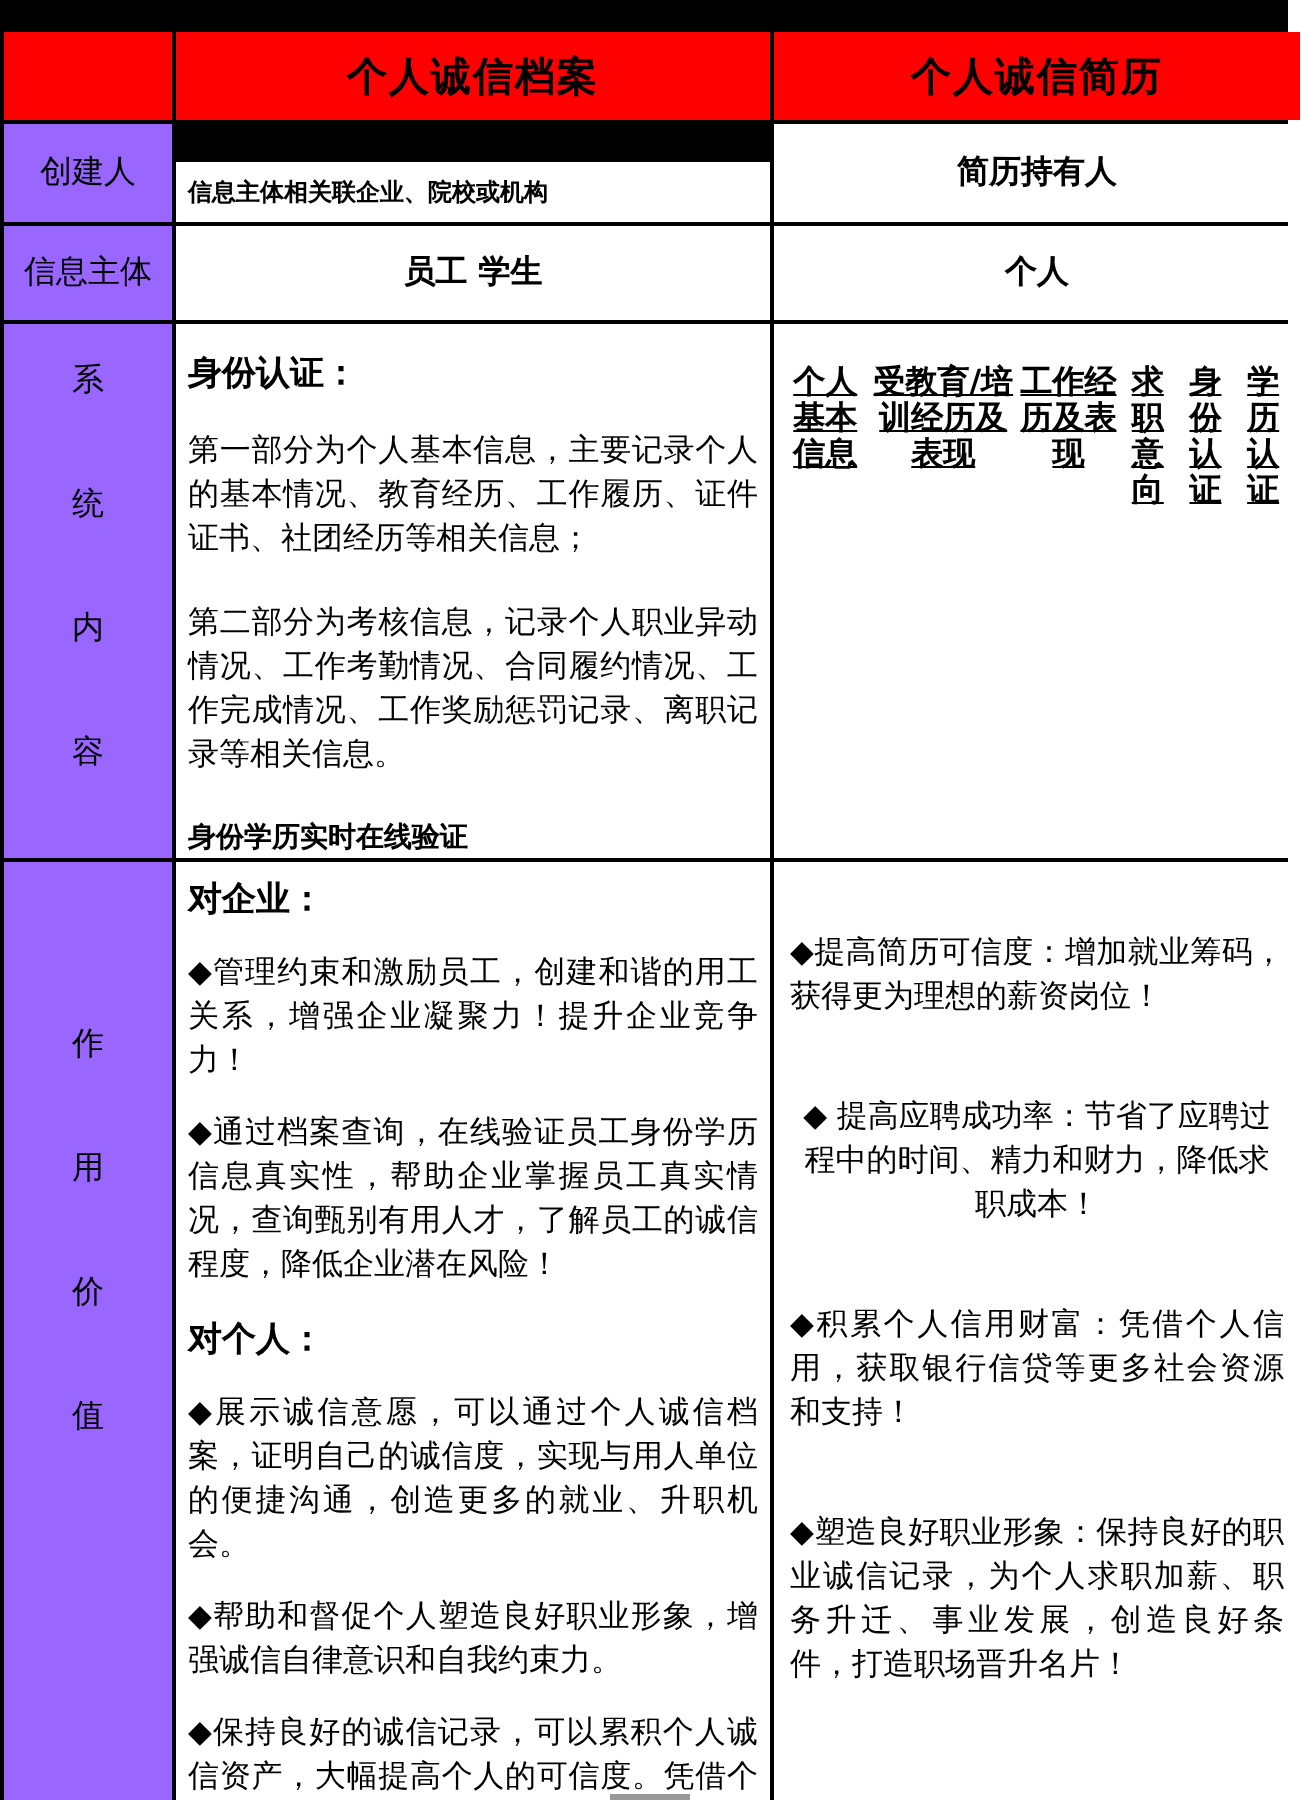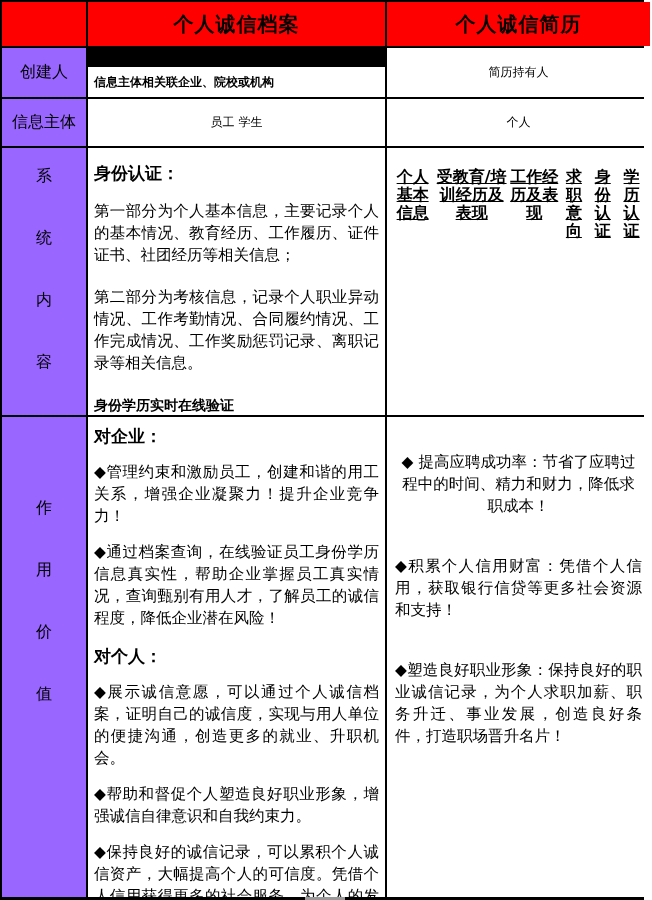--- a/index.html
+++ b/index.html
@@ -17,36 +17,36 @@
     color:var(--text);background:#fff;
   }
   .comparison-table{
     position:absolute;left:0;top:0;width:644px;height:900px;
     box-sizing:border-box;
     background:var(--border);
     display:grid;
     grid-template-columns:84px 297px 263px;
     grid-template-rows:44px 49px 47px 267px 480px;
     gap:2px;
-    padding:2px 2px 3px 2px;
+    padding:16px 2px 3px 2px;
   }
   .cell{background:var(--cell-bg);overflow:hidden;box-sizing:border-box;}
   .hdr{background:var(--header-bg);display:flex;align-items:center;justify-content:center;}
   .hdr-title{font-size:20px;font-weight:bold;letter-spacing:1px;}
   .label-cell{
     background:var(--label-bg);
     display:flex;align-items:center;justify-content:center;
     font-size:16px;font-weight:normal;
   }
   .vlabel{flex-direction:column;justify-content:flex-start;}
   .vlabel-content{padding-top:20px;gap:46px;}
   .vlabel-value{padding-top:83px;gap:46px;}
   .vchar{display:block;line-height:16px;}
   .center-cell{display:flex;align-items:center;justify-content:center;
-    font-size:12px;font-weight:normal;text-align:right;}
+    font-size:16px;font-weight:bold;text-align:right;}
   .left-cell{display:flex;align-items:center;justify-content:flex-start;
     font-size:12px;font-weight:bold;padding-left:6px;margin-top:19px;}
   .content-cell{
     padding:14px 6px 0 6px;font-size:15.5px;line-height:22px;
     text-align:justify;word-break:break-all;
   }
   .content-cell p{margin:0;}
   .sec-heading{font-size:17px;font-weight:bold;line-height:22px;margin:0;}
   .arc-para1{margin-top:16px !important;}
   .arc-para2{margin-top:20px !important;}
@@ -120,20 +120,21 @@
   <div class="cell content-cell value-archive">
     <p class="sec-heading">对企业：</p>
     <p class="bullet">◆管理约束和激励员工，创建和谐的用工关系，增强企业凝聚力！提升企业竞争力！</p>
     <p class="bullet">◆通过档案查询，在线验证员工身份学历信息真实性，帮助企业掌握员工真实情况，查询甄别有用人才，了解员工的诚信程度，降低企业潜在风险！</p>
     <p class="sec-heading sec-heading-personal">对个人：</p>
     <p class="bullet">◆展示诚信意愿，可以通过个人诚信档案，证明自己的诚信度，实现与用人单位的便捷沟通，创造更多的就业、升职机会。</p>
     <p class="bullet">◆帮助和督促个人塑造良好职业形象，增强诚信自律意识和自我约束力。</p>
     <p class="bullet">◆保持良好的诚信记录，可以累积个人诚信资产，大幅提高个人的可信度。凭借个人信用获得更多的社会服务，为个人的发展奠定良好的基础。</p>
   </div>
   <div class="cell value-resume">
+    <p>◆提高简历可信度：增加就业筹码，获得更为理想的薪资岗位！</p>
     <p class="centered">◆ 提高应聘成功率：节省了应聘过程中的时间、精力和财力，降低求职成本！</p>
     <p>◆积累个人信用财富：凭借个人信用，获取银行信贷等更多社会资源和支持！</p>
     <p>◆塑造良好职业形象：保持良好的职业诚信记录，为个人求职加薪、职务升迁、事业发展，创造良好条件，打造职场晋升名片！</p>
   </div>
 
 </div>
 
 <div class="scroll-indicator"></div>
 
 </body></html>

